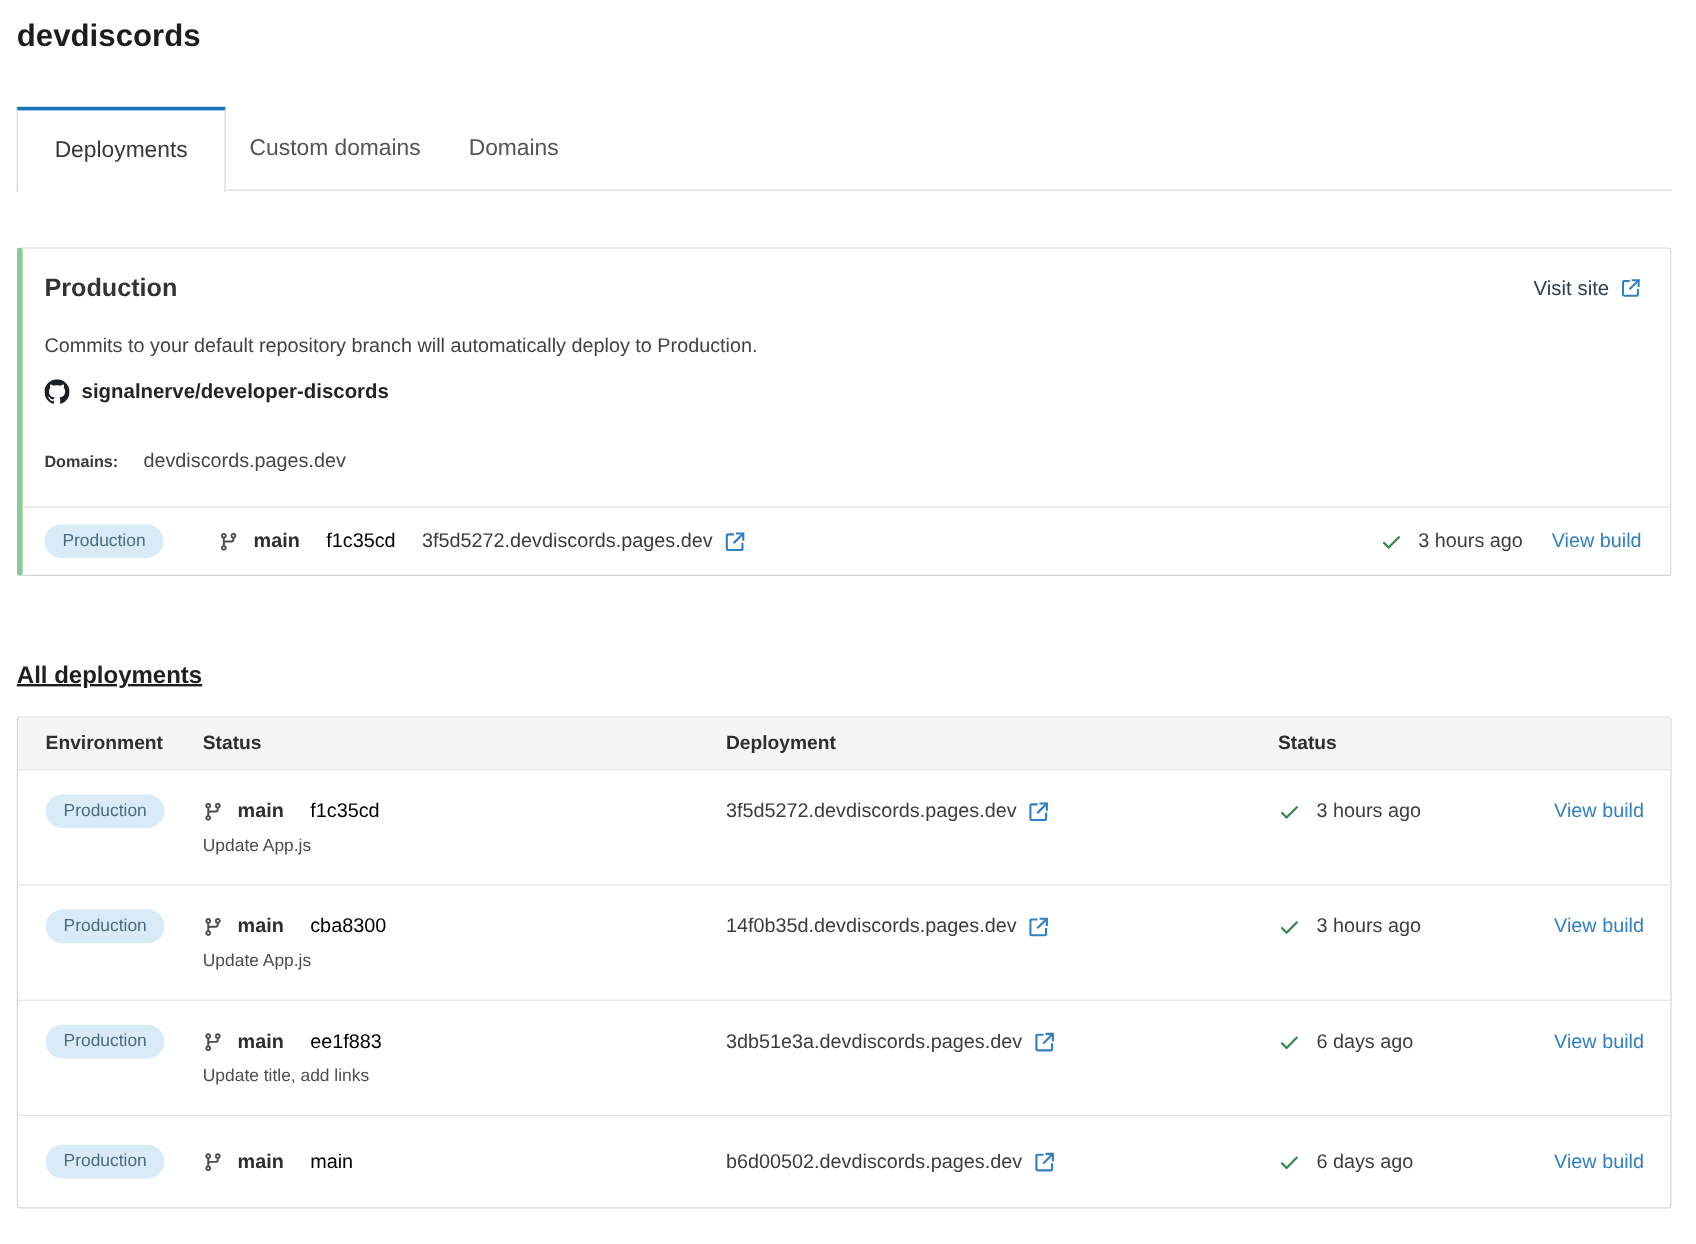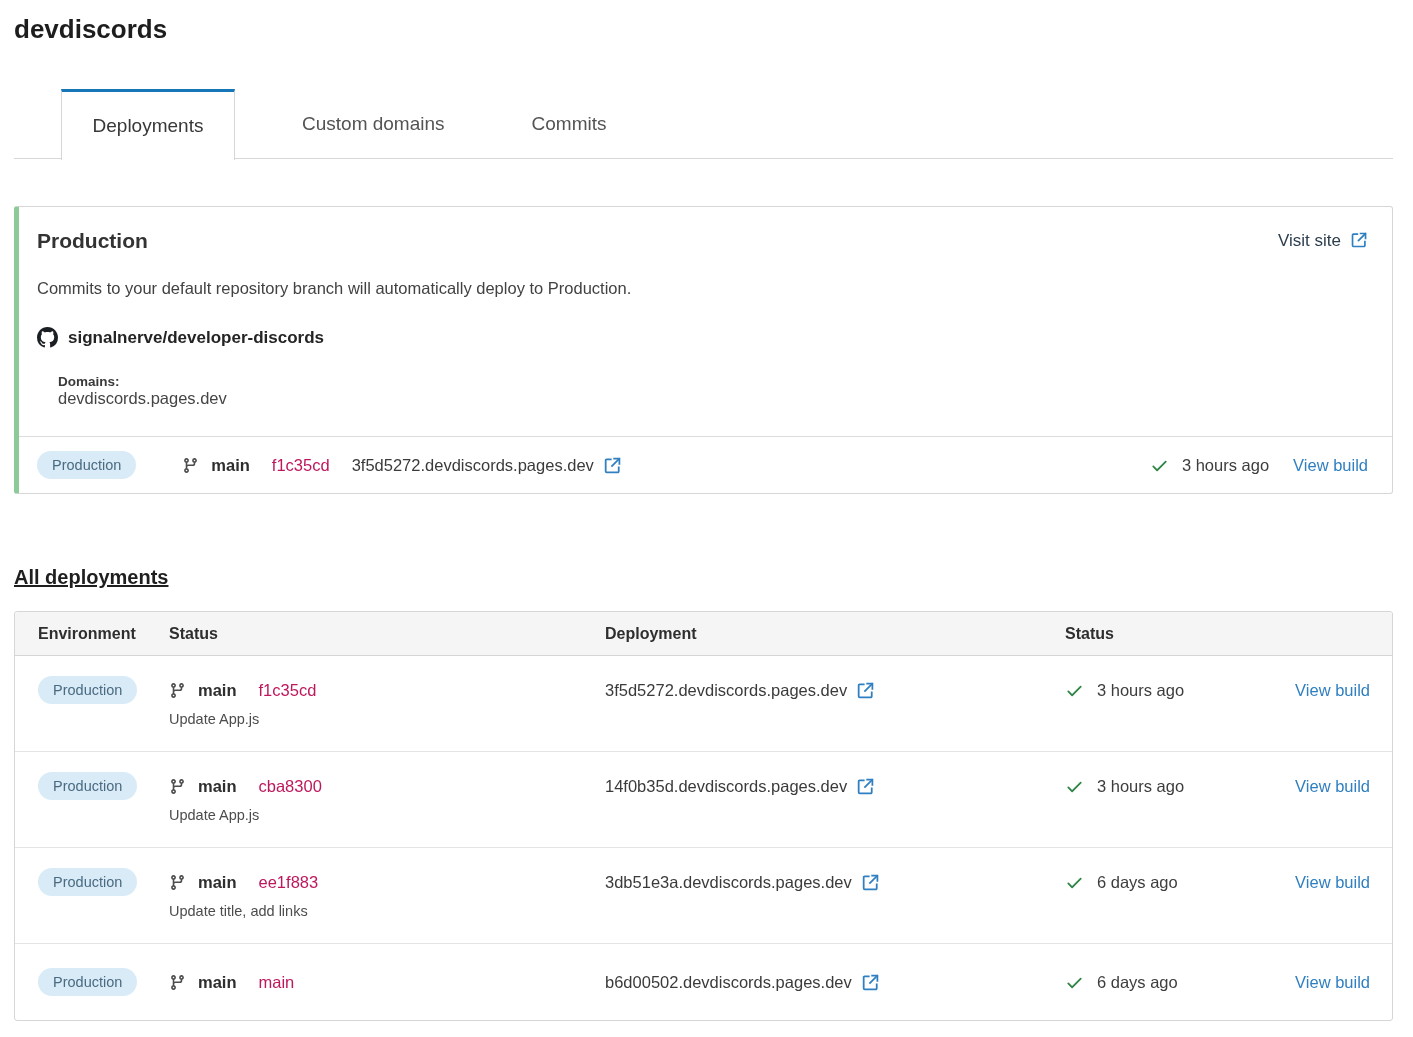--- a/index.html
+++ b/index.html
@@ -8,48 +8,48 @@
     width:1413px; height:1037px; overflow:hidden;
     background:#ffffff; color:#333;
     font-family:"Liberation Sans", sans-serif;
   }
   .container { padding:10px 20px 0 14px;border-radius:16px; }
 
   .page-title { font-size:26px; font-weight:700; color:#1d1d1d; margin:4px 0 0 0; }
 
   
   .tabs { display:flex; margin-top:44px; border-bottom:1px solid #d6d6d6; height:70px; align-items:stretch; }
-  .tab { display:flex; align-items:center; justify-content:center; font-size:19px; color:#545454; padding:0 20px; cursor:pointer; white-space:nowrap;margin-left:47px; }
+  .tab { display:flex; align-items:center; justify-content:center; font-size:19px; color:#545454; padding:0 20px; cursor:pointer; white-space:nowrap; }
   .tab.active {
     width:174px; padding:0; color:#383838; background:#fff;
     border:1px solid #d6d6d6; border-top:3px solid #1676b8; border-bottom:none;
     height:71px; margin-bottom:-1px;
   }
 
   
   .card { margin-top:47px; border:1px solid #d6d6d6; border-left:5px solid #8ccb98; border-radius:3px; }
   .card-body { padding:22px 24px 28px 18px; }
   .card-header { display:flex; justify-content:space-between; align-items:center; }
   .card-title { font-size:21px; font-weight:600; color:#333; }
   .visit-site { display:inline-flex; align-items:flex-start; font-size:17px; color:#2c3e4e; text-decoration:none; cursor:pointer; }
   .visit-site .ext-icon { margin-left:9px; color:#2f7fc1; }
   .card-desc { margin-top:26px; font-size:16.5px; color:#424242; }
-  .repo-row { margin-top:29px; display:flex; align-items:center; }
+  .repo-row { margin-top:18px; display:flex; align-items:center; }
   .repo-name { margin-left:10px; font-size:17px; font-weight:600; color:#242424; text-decoration:none; }
-  .domains-row { margin-top:26px; display:flex; align-items:baseline;flex-direction:column; }
+  .domains-row { margin-top:38px; display:flex; align-items:baseline; }
   .domains-label { font-size:13.5px; font-weight:600; color:#3a3a3a; }
   .domains-value { margin-left:21px; font-size:16.5px; color:#454545; }
 
   .card-deploy-row { border-top:1px solid #dcdcdc; padding:14px 24px 14px 18px; display:flex; align-items:center; line-height:28px; }
 
   .badge { display:inline-flex; align-items:center; background:#d9ebf7; color:#4a6b82; font-size:14.5px; line-height:18px; padding:5px 15px; border-radius:15px; white-space:nowrap; }
 
   .branch-icon { color:#4d4d4d; flex:none; }
   .branch-name { font-weight:700; font-size:16.5px; color:#2e2e2e; margin:0 22px 0 12px; }
-  .commit-link { font-size:16.5px; color:#be185d; text-decoration:none; cursor:pointer; }
+  .commit-link { font-size:16.5px; color:#000000; text-decoration:none; cursor:pointer; }
   .deploy-url { font-size:16.5px; color:#3b3b3b; white-space:nowrap; }
   .ext-icon { flex:none; color:#2f7fc1; cursor:pointer; }
   .deploy-url + .ext-icon, .url-wrap .ext-icon { margin-left:9px; }
   .check-icon { flex:none; }
   .time-text { font-size:16.5px; color:#3d3d3d; margin-left:13px; white-space:nowrap; }
   .view-build { font-size:16.5px; color:#2f7fc1; text-decoration:none; cursor:pointer; white-space:nowrap; }
 
   .card-deploy-row .src-group { display:flex; align-items:center; margin-left:46px; }
   .card-deploy-row .url-wrap { display:flex; align-items:center; margin-left:22px; }
   .card-deploy-row .right-group { margin-left:auto; display:flex; align-items:center; }
@@ -94,21 +94,21 @@
   </defs>
 </svg>
 
 <div class="container">
 
   <h1 class="page-title">devdiscords</h1>
 
   <div class="tabs">
     <div class="tab active">Deployments</div>
     <div class="tab">Custom domains</div>
-    <div class="tab">Commits</div>
+    <div class="tab">Domains</div>
   </div>
 
   <div class="card">
     <div class="card-body">
       <div class="card-header">
         <div class="card-title">Production</div>
         <a class="visit-site">
           <span>Visit site</span>
           <svg class="ext-icon" width="18" height="18" viewBox="0 0 16 16">
               <use href="#i-ext"></use>

